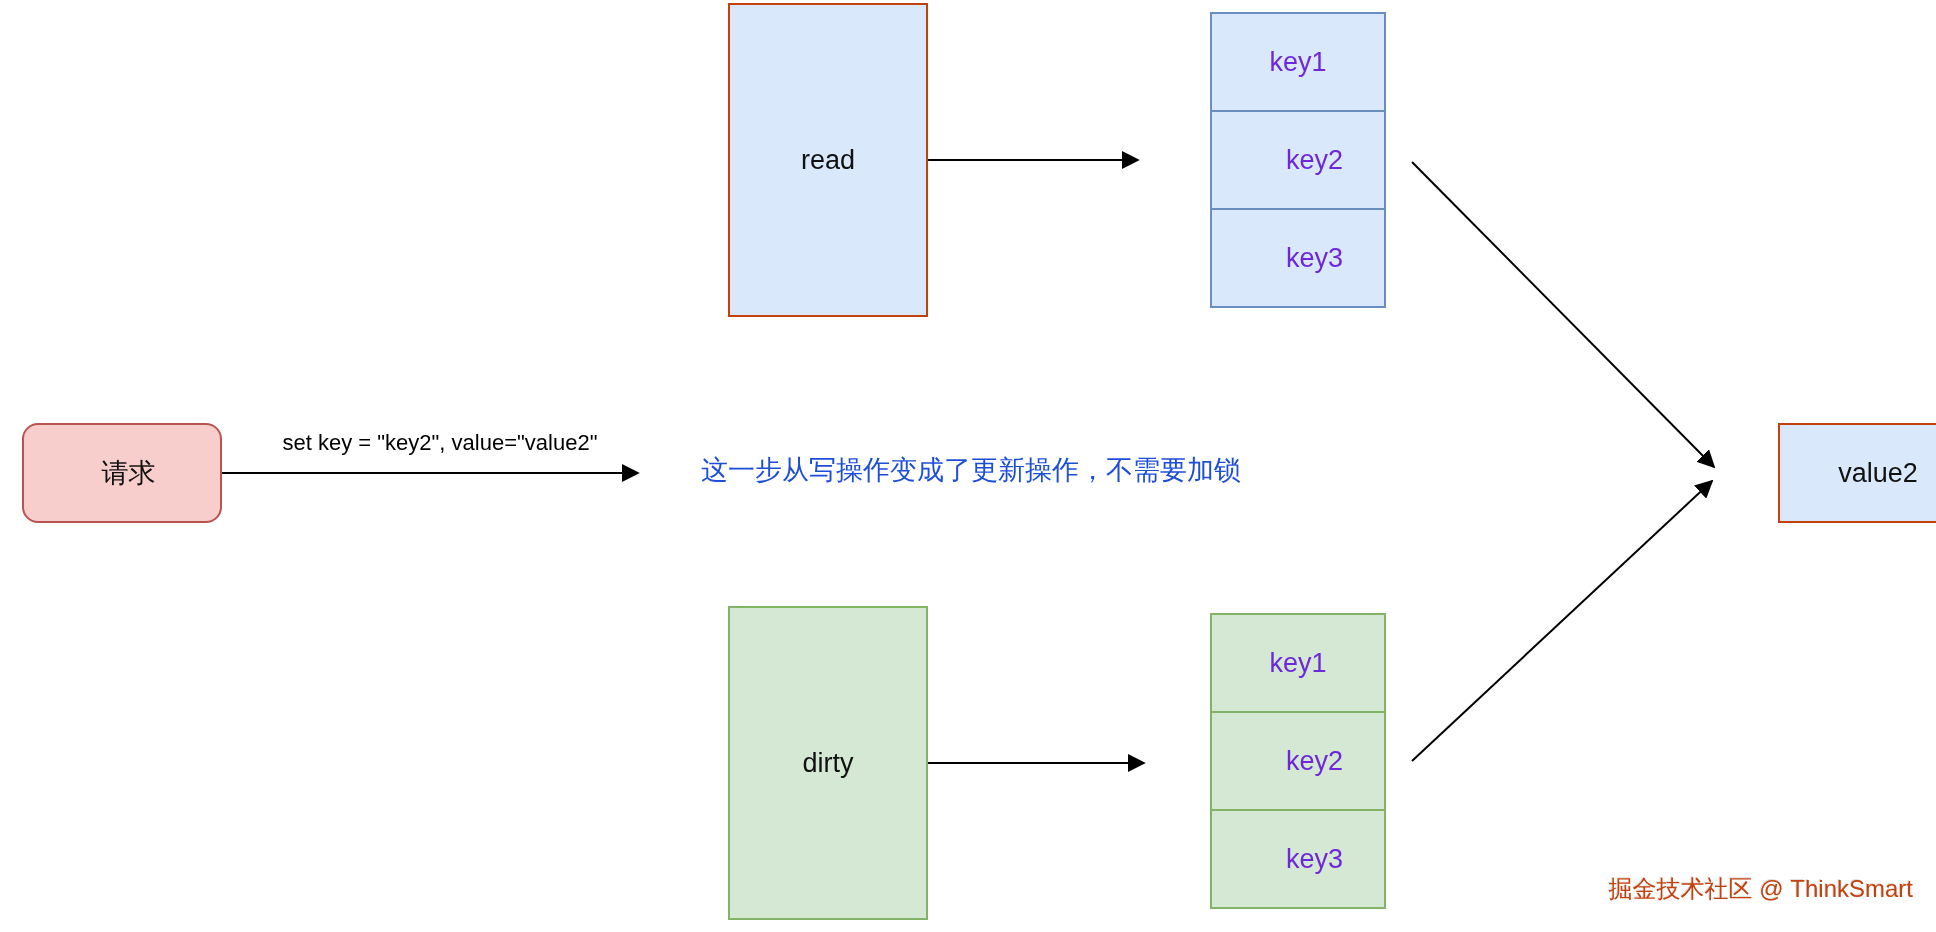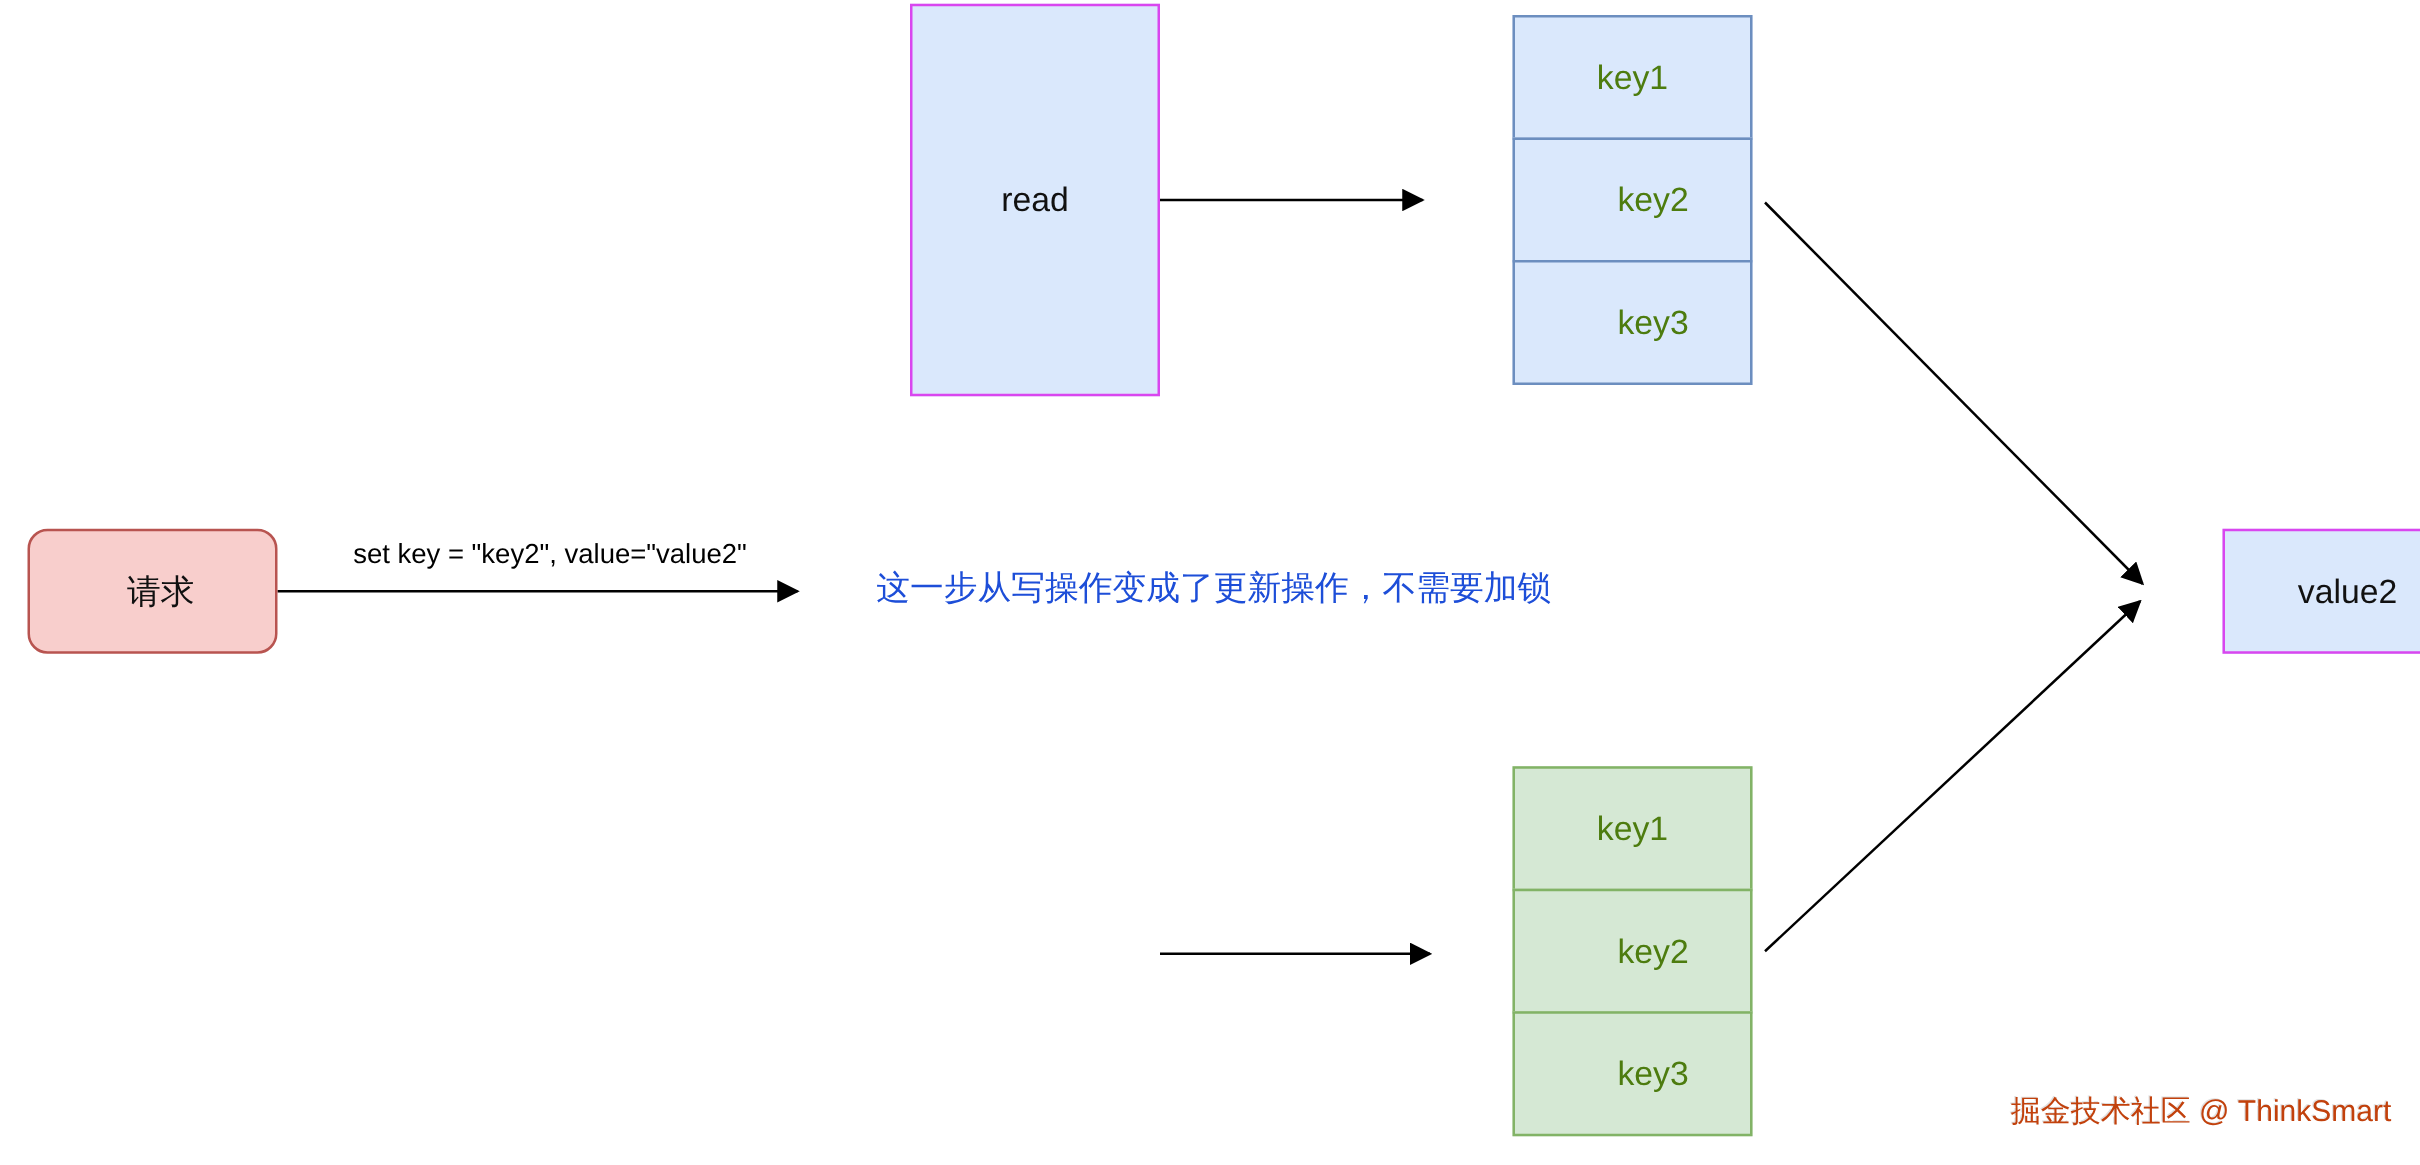--- a/index.html
+++ b/index.html
@@ -23,37 +23,37 @@
   .node {
     position: absolute;
     display: flex;
     align-items: center;
     justify-content: center;
     box-sizing: border-box;
     font-size: 27px;
     color: #111111;
     text-align: center;
   }
-  .node-blue   { background: #dae8fc; border: 2px solid #d946ef; }
+  .node-blue   { background: #dae8fc; border: 2px solid #c2410c; }
   .node-green  { background: #d5e8d4; border: 2px solid #82b366; }
   .node-pink   { background: #f8cecc; border: 2px solid #b85450; border-radius: 16px; padding-left: 13px; }
   .key-stack {
     position: absolute;
     width: 200px;
     box-sizing: border-box;
   }
   .key-row {
     box-sizing: border-box;
-    width: 192px;
+    width: 176px;
     height: 100px;
     display: flex;
     align-items: center;
     justify-content: center;
     font-size: 27px;
-    color: #4d7c0f;
+    color: #6d28d9;
     text-align: center;
   }
   .key-row + .key-row { margin-top: -2px; padding-left: 33px; }
   .key-row-blue  { background: #dae8fc; border: 2px solid #6c8ebf; }
   .key-row-green { background: #d5e8d4; border: 2px solid #82b366; }
   .edge-label {
     position: absolute;
     left: 240px;
     top: 430px;
     width: 400px;
@@ -115,20 +115,23 @@
       <span>key1</span>
     </div>
     <div class="key-row key-row-blue">
       <span>key2</span>
     </div>
     <div class="key-row key-row-blue">
       <span>key3</span>
     </div>
   </div>
 
+  <div class="node node-green" style="left:728px; top:606px; width:200px; height:314px;">
+    <span>dirty</span>
+  </div>
 
   <div class="key-stack" style="left:1210px; top:613px;">
     <div class="key-row key-row-green">
       <span>key1</span>
     </div>
     <div class="key-row key-row-green">
       <span>key2</span>
     </div>
     <div class="key-row key-row-green">
       <span>key3</span>

